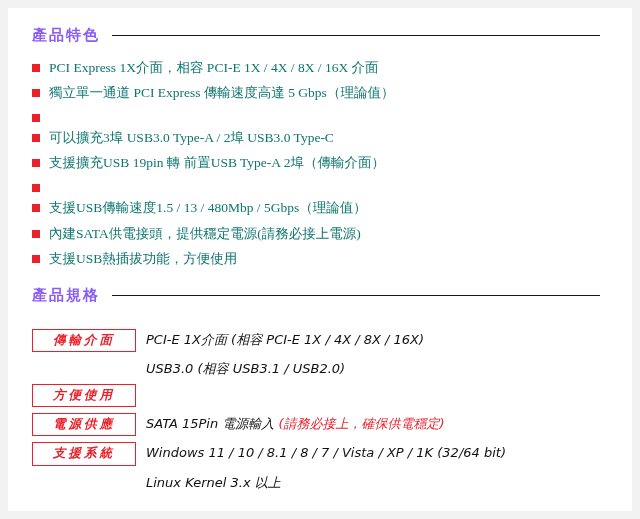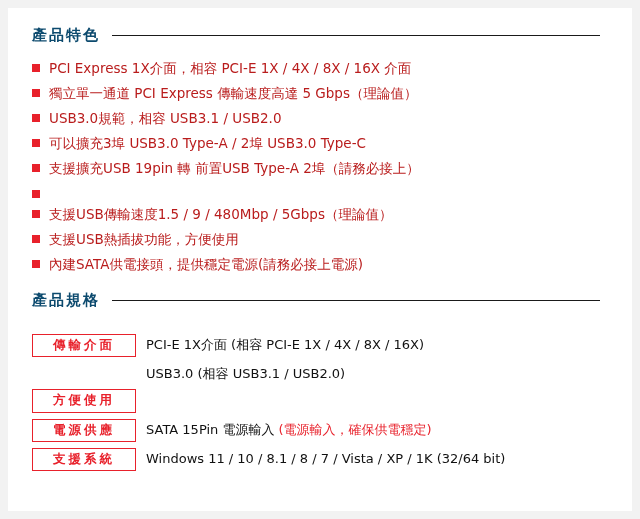--- a/index.html
+++ b/index.html
@@ -25,58 +25,60 @@
   
   .section-head {
     display: flex;
     align-items: center;
     gap: 12px;
     margin: 4px 0 10px 0;
   }
   .section-head .title {
     font-size: 15px;
     font-weight: bold;
-    color: #0c4a6e;
+    color: #8b5cf6;
     letter-spacing: 2px;
     white-space: nowrap;
   }
   .section-head .rule {
     flex: 1;
     height: 1px;
     background: #1a1a1a;
     margin-right: 14px;
   }
   
   .features {
     margin: 0 0 14px 0;
     padding: 0;
     list-style: none;
   }
   .features li {
     display: flex;
     align-items: flex-start;
     font-size: 13.5px;
-    color: #b91c1c;
+    color: #0f766e;
     line-height: 1.35;
     padding: 3.5px 0;
+    font-family: Liberation Serif, serif;
   }
   .bullet {
     width: 8px;
     height: 8px;
     background: #e8212b;
     margin-right: 9px;
     margin-top: 5px;
     flex: 0 0 auto;
   }
   .feat-text {
     white-space: nowrap;
   }
   
   .specs {
     margin-top: 21px;
+    font-style: italic;
   }
   .spec-row {
     display: flex;
     align-items: flex-start;
     padding: 3px 0;
   }
   .spec-label {
     width: 104px;
     flex: 0 0 auto;
     border: 1px solid #e8212b;
@@ -120,44 +122,43 @@
     <li>
       <span class="bullet"></span>
       <span class="feat-text">PCI Express 1X介面，相容 PCI-E 1X / 4X / 8X / 16X 介面</span>
     </li>
     <li>
       <span class="bullet"></span>
       <span class="feat-text">獨立單一通道 PCI Express 傳輸速度高達 5 Gbps（理論值）</span>
     </li>
     <li>
       <span class="bullet"></span>
-      <span class="feat-text">USB3.0規範，相容 USB3.1 / USB2.0</span>
     </li>
     <li>
       <span class="bullet"></span>
       <span class="feat-text">可以擴充3埠 USB3.0 Type-A / 2埠 USB3.0 Type-C</span>
     </li>
     <li>
       <span class="bullet"></span>
-      <span class="feat-text">支援擴充USB 19pin 轉 前置USB Type-A 2埠（請務必接上）</span>
-    </li>
-    <li>
-      <span class="bullet"></span>
-    </li>
-    <li>
-      <span class="bullet"></span>
-      <span class="feat-text">支援USB傳輸速度1.5 / 9 / 480Mbp / 5Gbps（理論值）</span>
+      <span class="feat-text">支援擴充USB 19pin 轉 前置USB Type-A 2埠（傳輸介面）</span>
+    </li>
+    <li>
+      <span class="bullet"></span>
+    </li>
+    <li>
+      <span class="bullet"></span>
+      <span class="feat-text">支援USB傳輸速度1.5 / 13 / 480Mbp / 5Gbps（理論值）</span>
+    </li>
+    <li>
+      <span class="bullet"></span>
+      <span class="feat-text">內建SATA供電接頭，提供穩定電源(請務必接上電源)</span>
     </li>
     <li>
       <span class="bullet"></span>
       <span class="feat-text">支援USB熱插拔功能，方便使用</span>
-    </li>
-    <li>
-      <span class="bullet"></span>
-      <span class="feat-text">內建SATA供電接頭，提供穩定電源(請務必接上電源)</span>
     </li>
   </ul>
 
   <div class="section-head">
     <div class="title">產品規格</div>
     <div class="rule"></div>
   </div>
 
   <div class="specs">
 
@@ -175,29 +176,32 @@
       </div>
     </div>
 
     <div class="spec-row">
       <div class="spec-label">方便使用</div>
     </div>
 
     <div class="spec-row">
       <div class="spec-label">電源供應</div>
       <div class="spec-value">
-        <span>SATA 15Pin 電源輸入 </span><span class="hl">(電源輸入，確保供電穩定)</span>
+        <span>SATA 15Pin 電源輸入 </span><span class="hl">(請務必接上，確保供電穩定)</span>
       </div>
     </div>
 
     <div class="spec-row">
       <div class="spec-label">支援系統</div>
       <div class="spec-value">
         <span>Windows 11 / 10 / 8.1 / 8 / 7 / Vista / XP / 1K (32/64 bit)</span>
       </div>
     </div>
 
     <div class="spec-row">
       <div class="spec-label blank"></div>
+      <div class="spec-value">
+        <span>Linux Kernel 3.x 以上</span>
+      </div>
     </div>
 
   </div>
 </div>
 
 </body></html>

